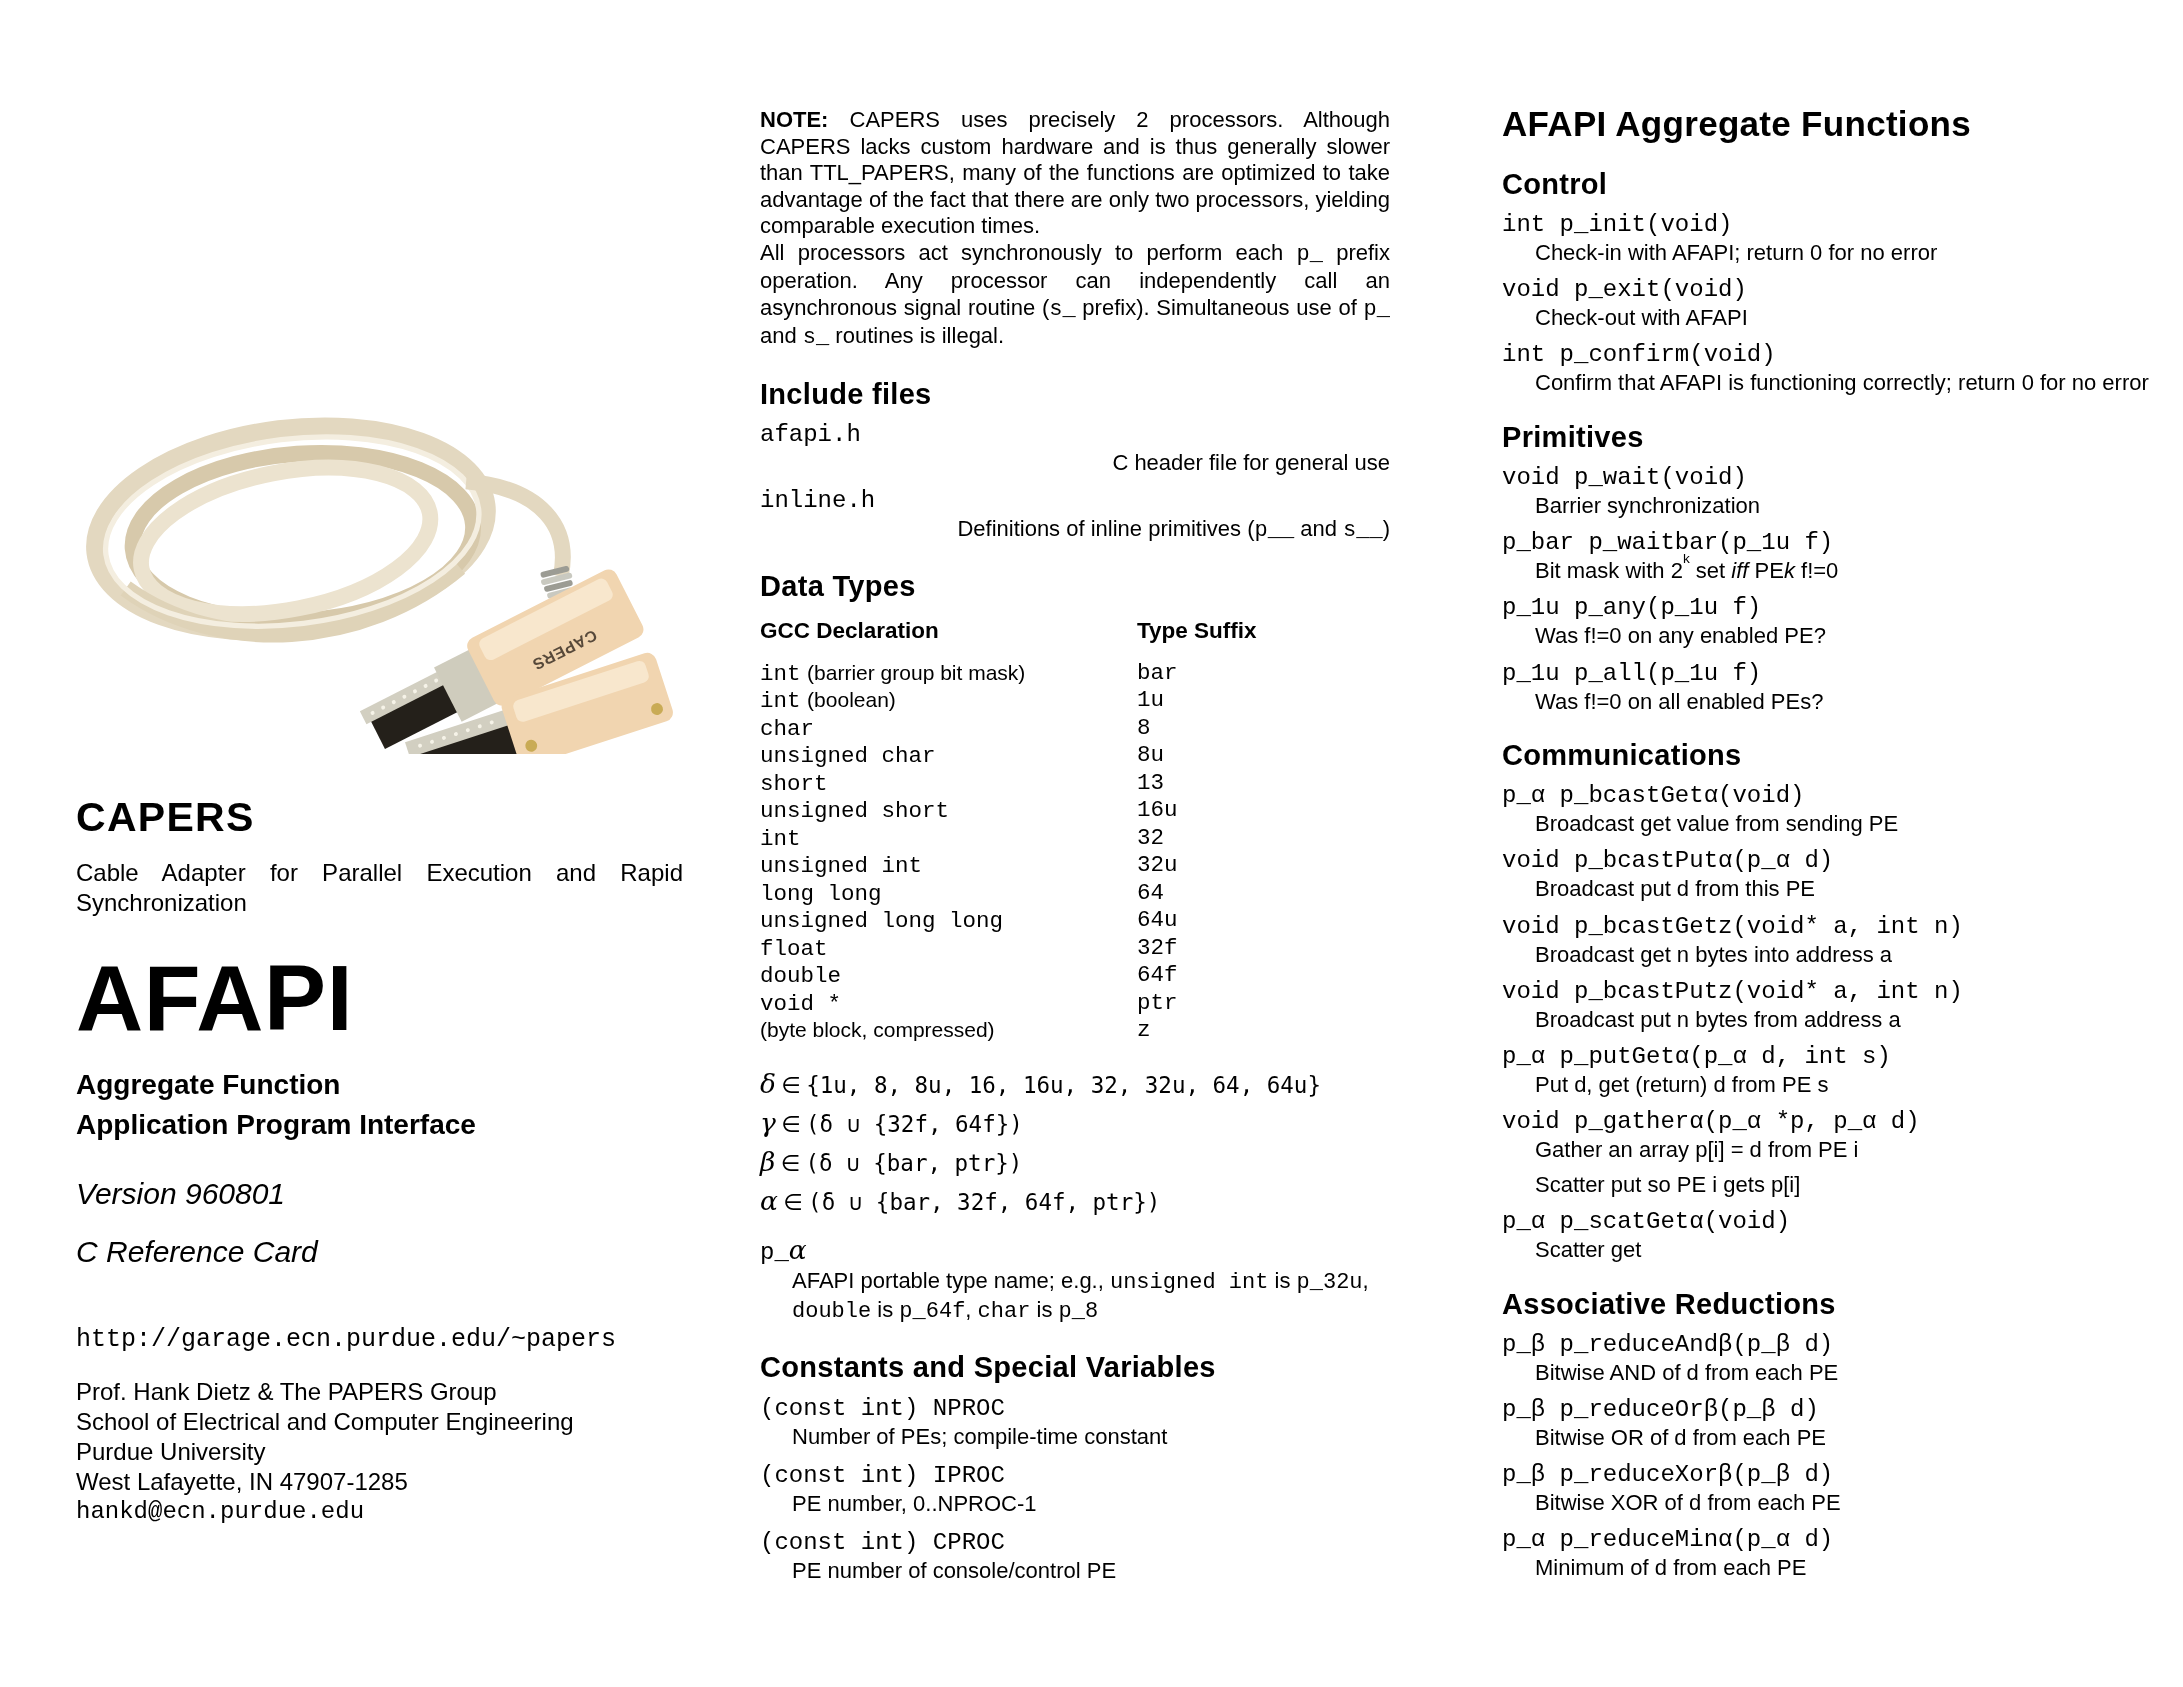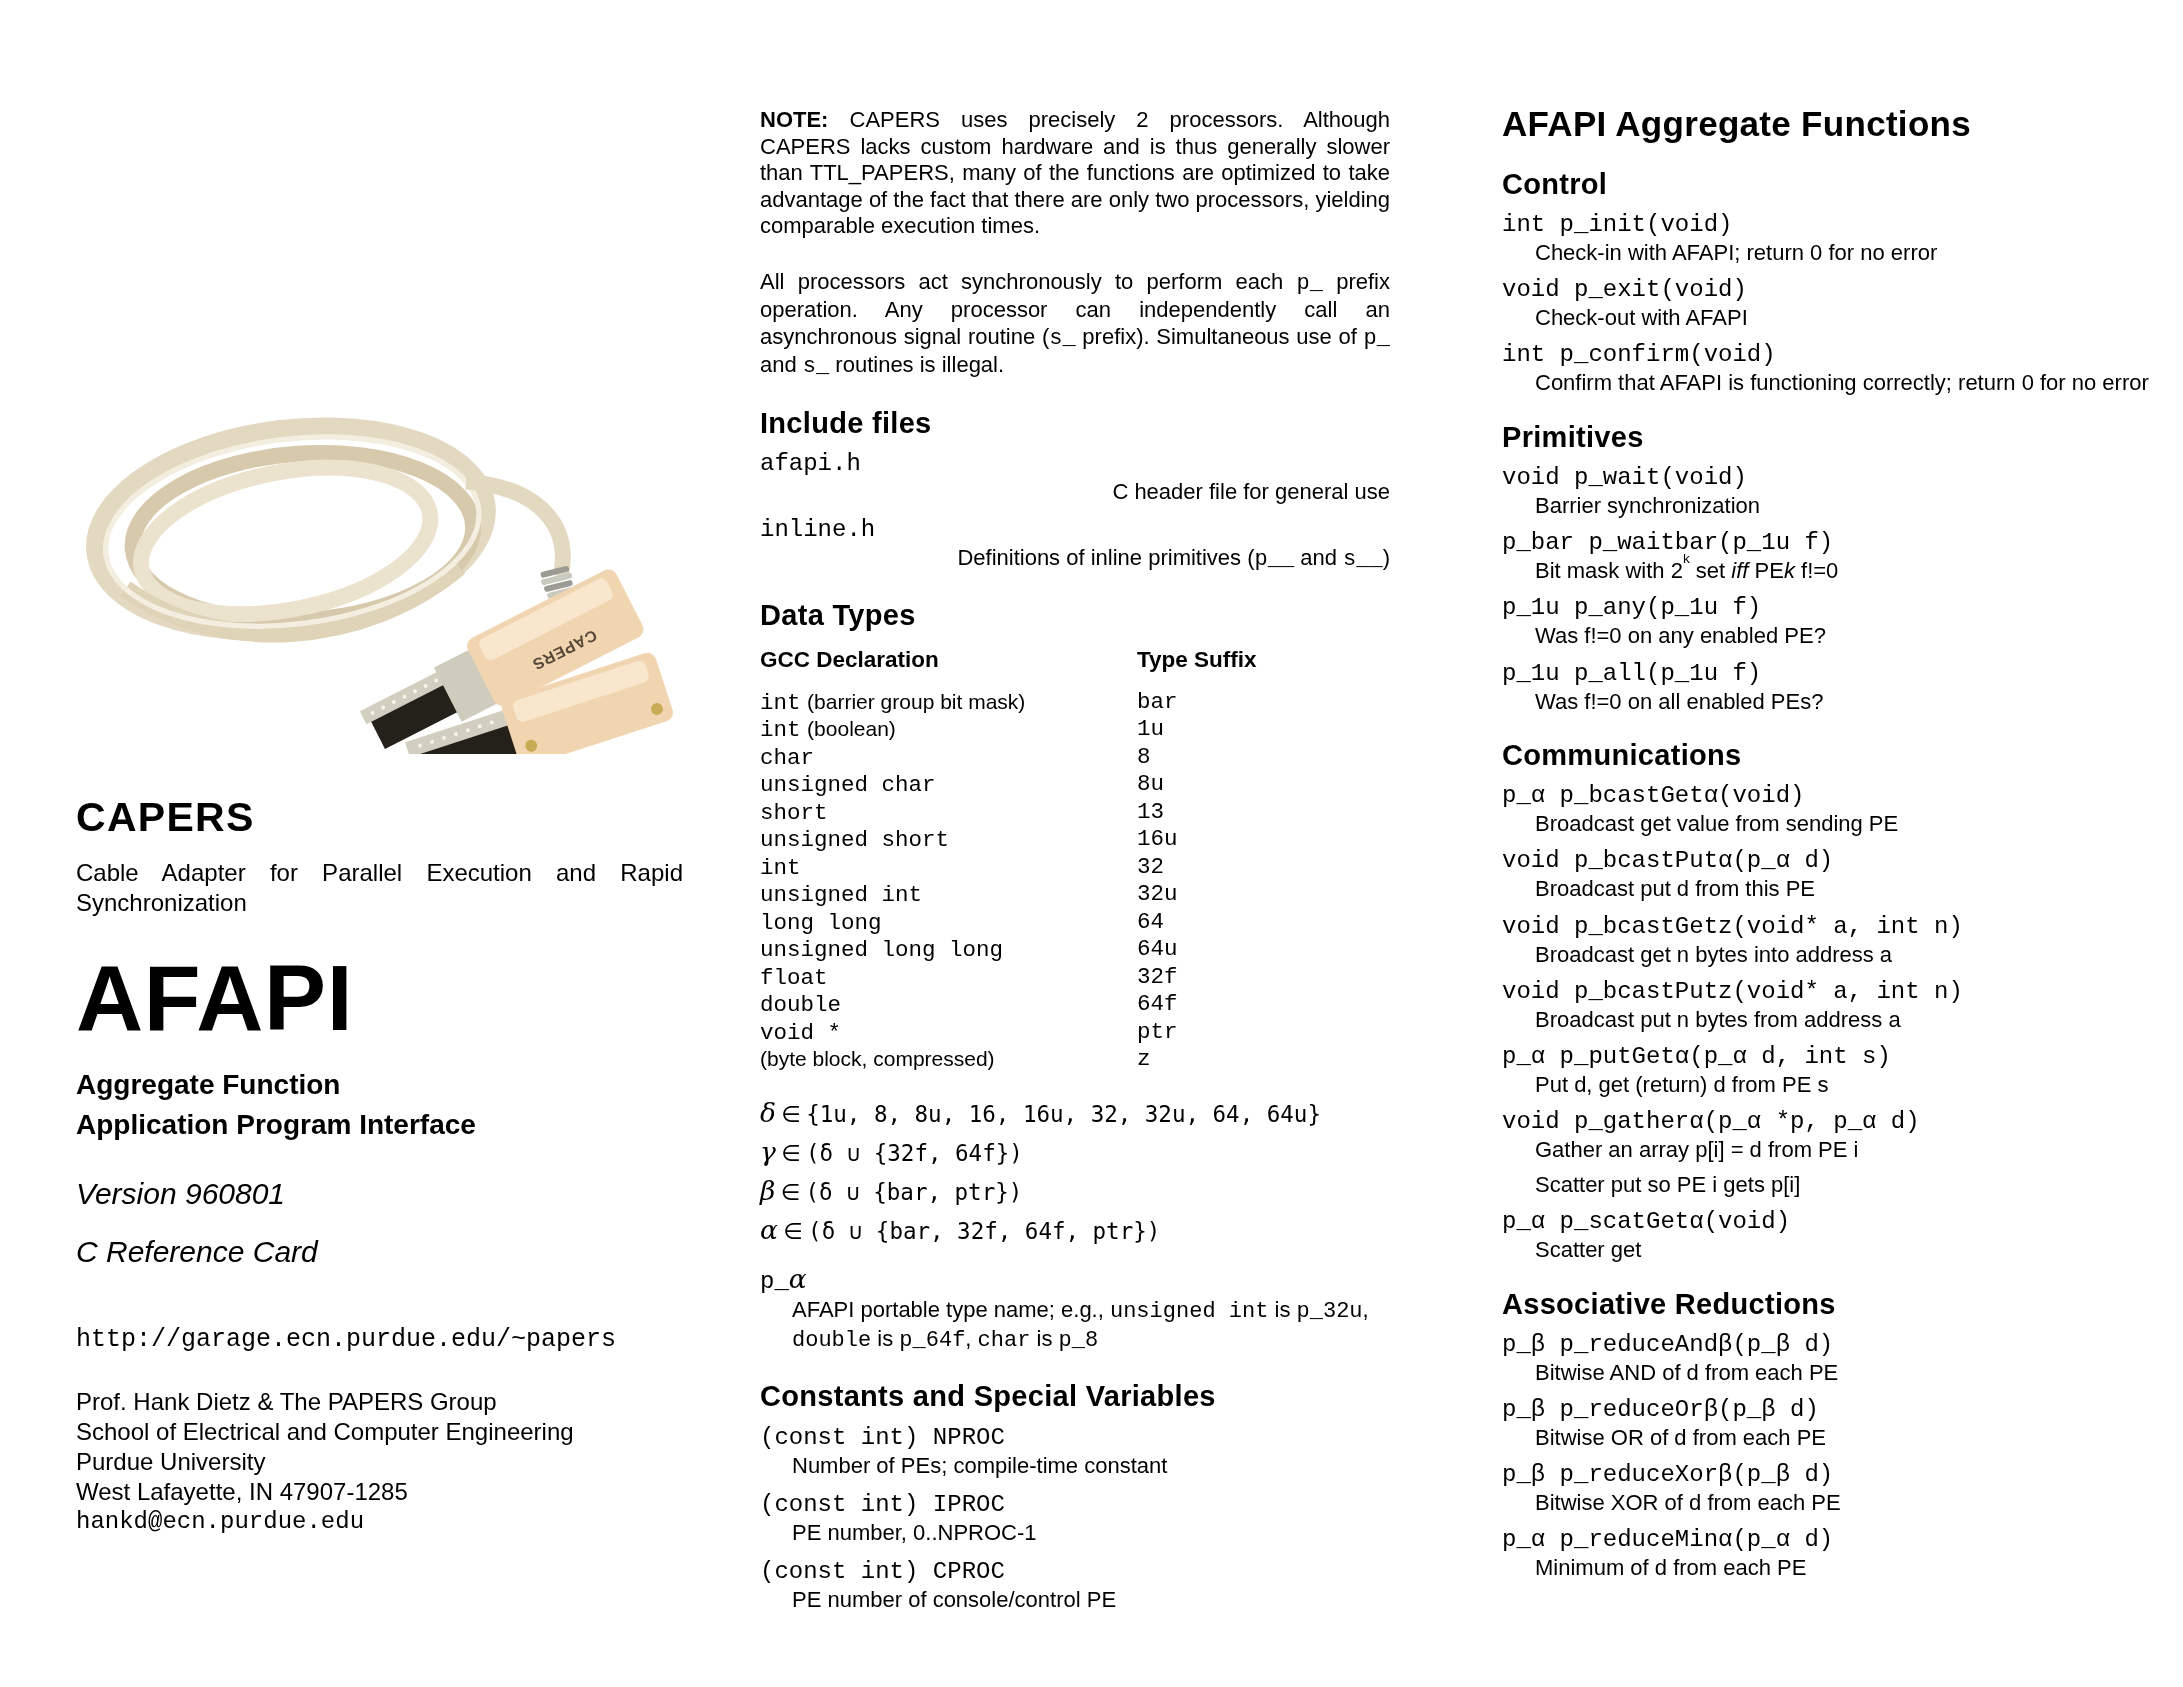--- a/index.html
+++ b/index.html
@@ -16,27 +16,27 @@
   .photo-label{font-family:"Liberation Sans",sans-serif; font-size:24px; font-weight:bold; fill:#57493a; letter-spacing:1px;}
   .c1text{position:absolute; left:76px; top:795px; width:607px;}
   .capers{font-size:41px; font-weight:bold; letter-spacing:1.3px; line-height:44px; margin:0;}
   .c1sub{font-size:24px; line-height:30px; text-align:justify; margin:18.5px 0 0 0;}
   .afapi{font-size:93px; font-weight:bold; line-height:87px; margin-top:37px; letter-spacing:0.7px;}
   .afsub1{font-size:28px; font-weight:bold; margin-top:28px; line-height:30px;}
   .afsub2{font-size:28px; font-weight:bold; margin-top:10.6px; line-height:30px;}
   .version{font-size:30px; font-style:italic; margin-top:37px; line-height:33px;}
   .refcard{font-size:30px; font-style:italic; margin-top:25px; line-height:33px;}
   .url{font-size:25px; margin-top:57px; line-height:29px;}
-  .contact{font-size:24px; line-height:30px; margin-top:33px;}
+  .contact{font-size:24px; line-height:30px; margin-top:23px;}
   .contact .mono{font-size:24px;}
 
   
   .col2{position:absolute; left:760px; top:107px; width:630px; font-size:22px; line-height:26.5px;}
   .para{text-align:justify; margin:0;}
-  .para2{margin-top:29px;}
+  .para2{margin-top:0;}
   .b{font-weight:bold;}
   .h2{font-size:29px; font-weight:bold; line-height:34px; margin:25px 0 9.3px 0; letter-spacing:0.3px;}
   .inc-item{margin-bottom:9.3px;}
   .inc-file{font-size:24px; line-height:30px;}
   .inc-desc{margin-left:32px;text-align:right;}
   .tbl{margin-top:13.2px;}
   .tbl-head{font-weight:bold; font-size:22.5px; line-height:29px; position:relative; margin-bottom:14.6px;}
   .trow{position:relative; line-height:26.5px; font-size:22.5px;}
   .trow .note{font-family:"Liberation Sans","DejaVu Sans",sans-serif; font-size:21px; margin-left:6.6px;}
   .trow .mono:empty + .note{margin-left:0;}

